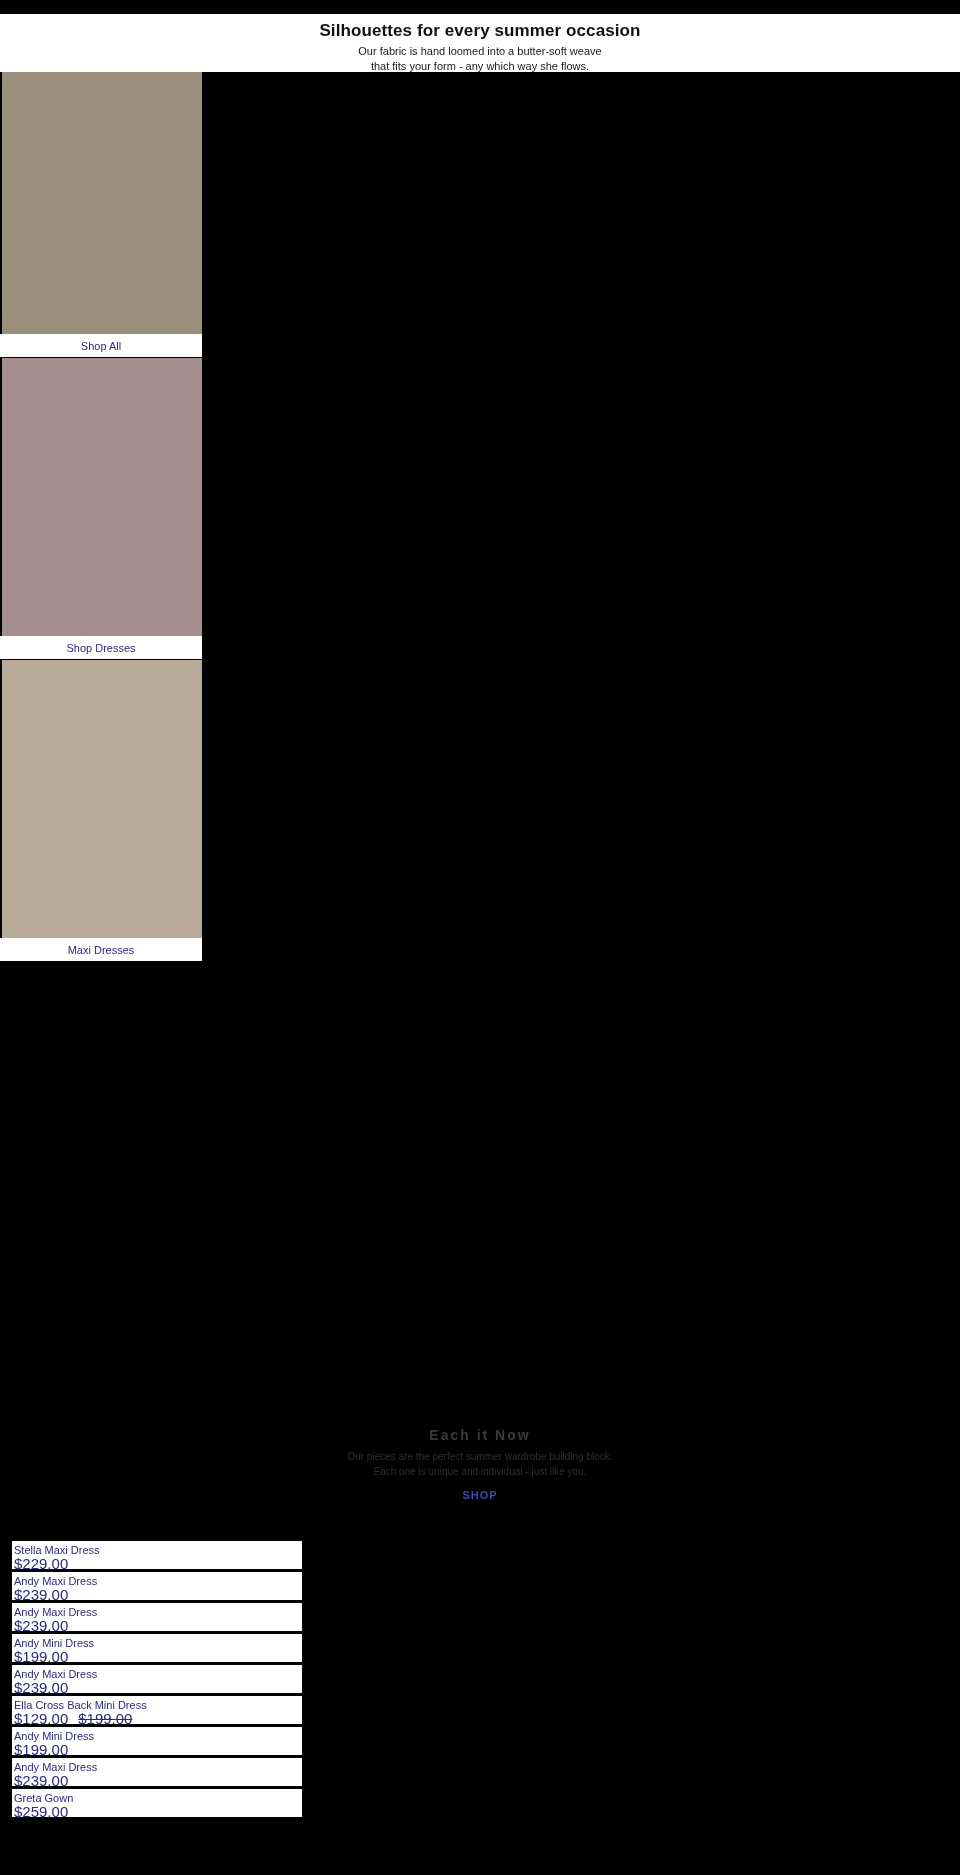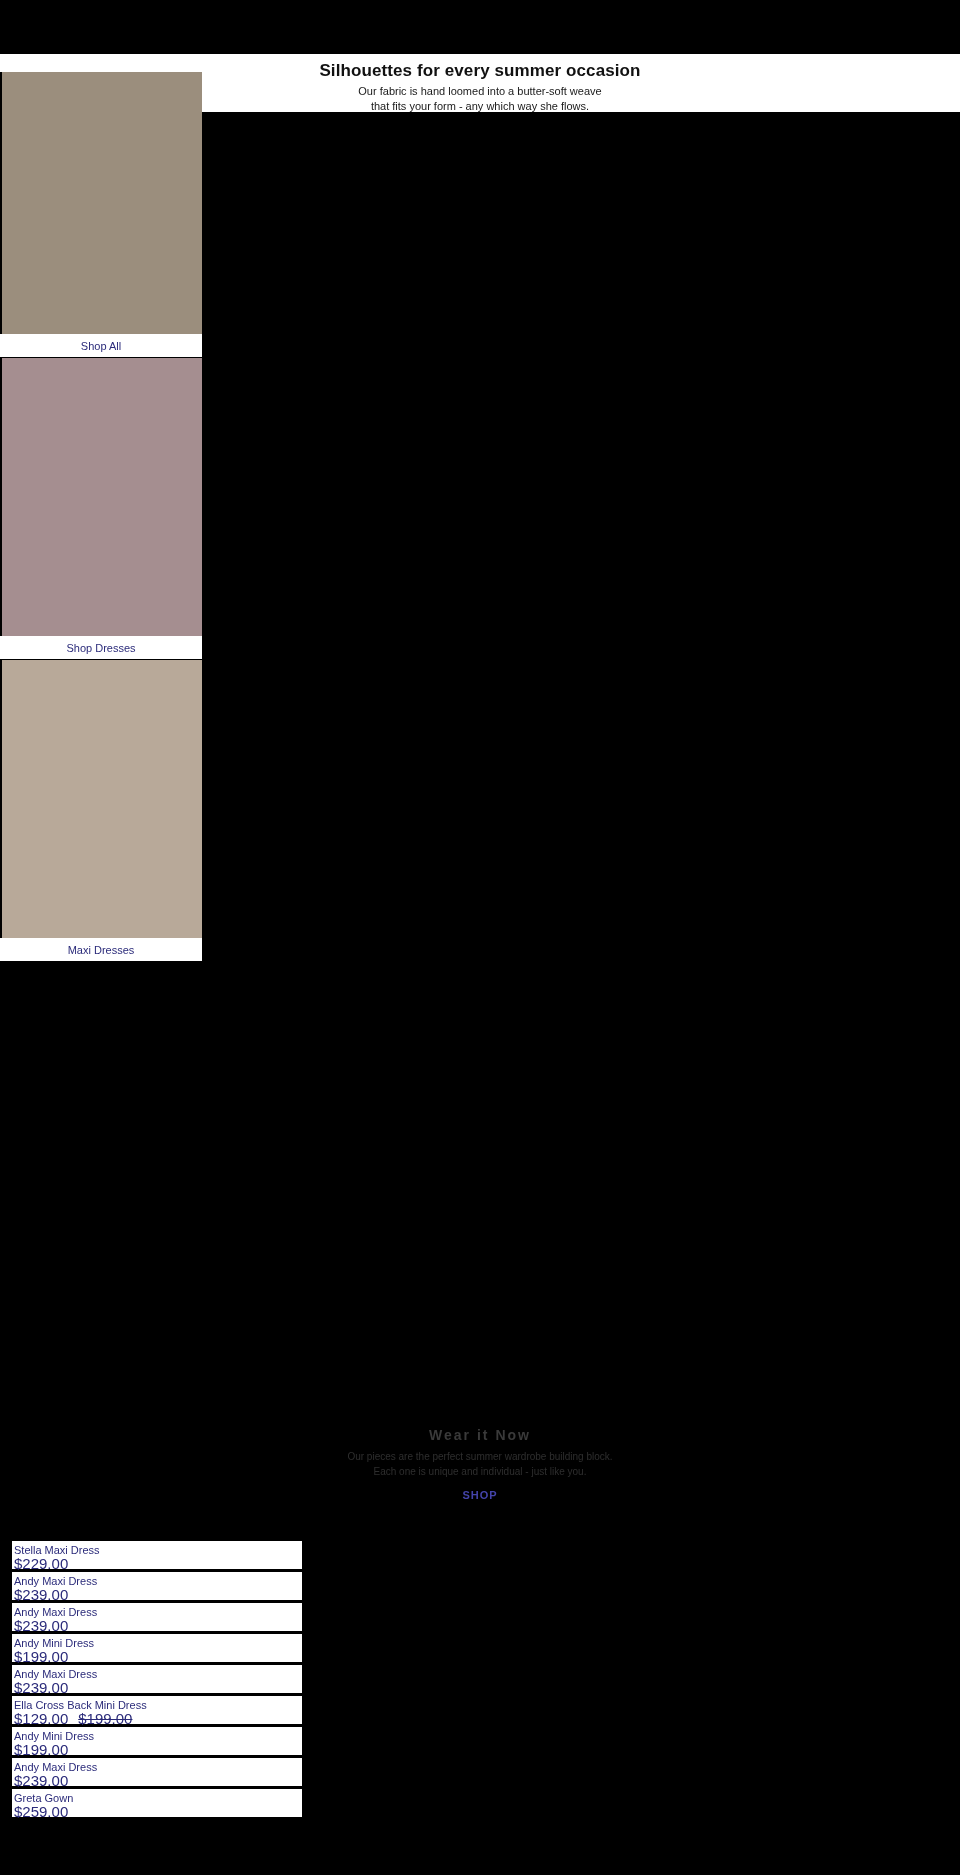--- a/index.html
+++ b/index.html
@@ -27,21 +27,20 @@
   }
 
   
   .hero {
     position:absolute;
     left:0; top:14px;
     width:960px; height:58px;
     background:#ffffff;
     text-align:center;
     padding-top:6px;
-    margin-top:40px;
   }
   .hero-title {
     font-size:17px;
     font-weight:bold;
     color:#111111;
     letter-spacing:0.1px;
     line-height:22px;
   }
   .hero-sub {
     font-size:11px;
@@ -172,21 +171,21 @@
     </div>
 
     <div class="cat">
       <div class="cat-img img-maxi" style="background: rgb(184, 169, 153);"></div>
       <div class="cat-label">Maxi Dresses</div>
     </div>
 
   </div>
 
   <div class="promo">
-    <div class="promo-title">Wear it Now</div>
+    <div class="promo-title">Each it Now</div>
     <div class="promo-body">
       <span>Our pieces are the perfect summer wardrobe building block.</span>
       <span>Each one is unique and individual - just like you.</span>
     </div>
     <div class="promo-cta">
       <span>SHOP</span>
     </div>
   </div>
 
   <div class="product-list">

